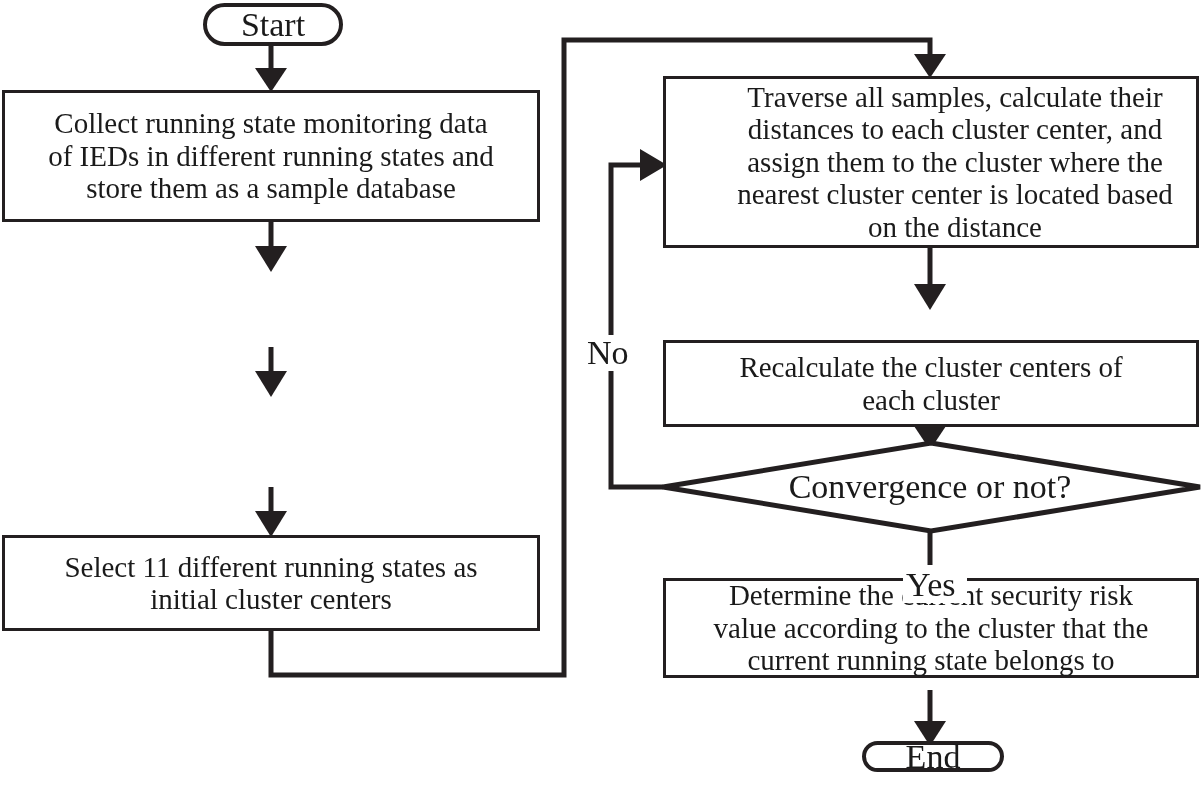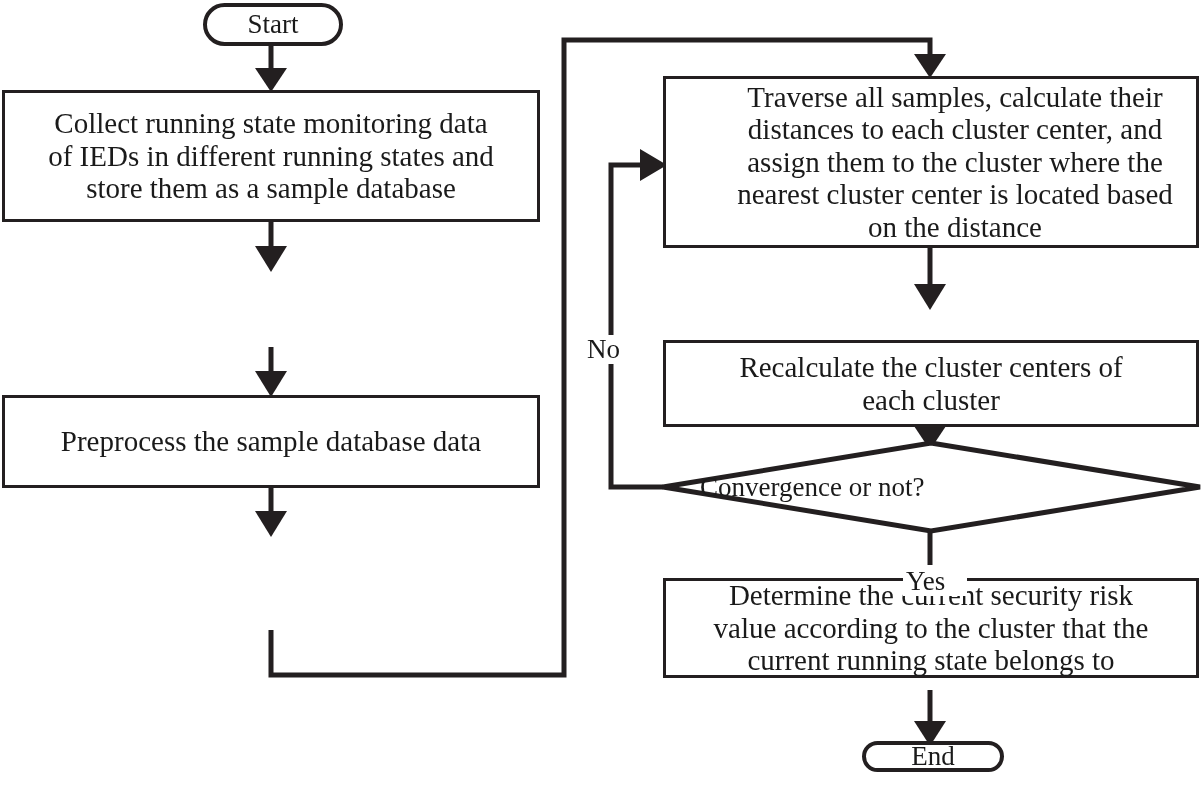--- a/index.html
+++ b/index.html
@@ -47,33 +47,33 @@
   }
   .node .txt {
     display: block;
     padding: 0 6px;
     white-space: pre-line;
   }
   .diamond-label {
     position: absolute;
     display: flex;
     align-items: center;
-    justify-content: flex-start;
+    justify-content: center;
     text-align: center;
     color: #1a1a1a;
   }
   .edge-label {
     position: absolute;
     color: #1a1a1a;
     background: #ffffff;
     text-align: left;
     line-height: 1;
     padding: 1px 3px;
   }
-  .f30 { font-size: 27px; }
+  .f30 { font-size: 34px; }
   .f29 { font-size: 29px; }
 </style>
 </head>
 <body>
 
 <div id="canvas">
 
   <svg class="edges" viewBox="0 0 1203 787" xmlns="http://www.w3.org/2000/svg">
     <defs>
       <marker id="arrowDown" markerWidth="16" markerHeight="14" refX="8" refY="13" orient="auto-start-reverse" markerUnits="userSpaceOnUse">
@@ -124,24 +124,25 @@
     <span class="txt">Start</span>
   </div>
 
   <div class="node proc f29" style="left:2px; top:90px; width:538px; height:132px;align-items:center;">
     <span class="txt">Collect running state monitoring data
 of IEDs in different running states and
 store them as a sample database</span>
   </div>
 
 
-  <div class="node proc f29" style="left:2px; top:395px; width:538px; height:93px;">
-    <span class="txt">Preprocess the sample database data</span>
+
+  <div class="node proc f29" style="left:2px; top:535px; width:538px; height:96px;">
+    <span class="txt">Select 11 different running states as
+initial cluster centers</span>
   </div>
-
 
   <div class="node proc f29" style="left:663px; top:76px; width:536px; height:172px;padding-left:48px;">
     <span class="txt">Traverse all samples, calculate their
 distances to each cluster center, and
 assign them to the cluster where the
 nearest cluster center is located based
 on the distance</span>
   </div>
 
   <div class="node proc f29" style="left:663px; top:310px; width:536px; height:87px;margin-top:30px;">

